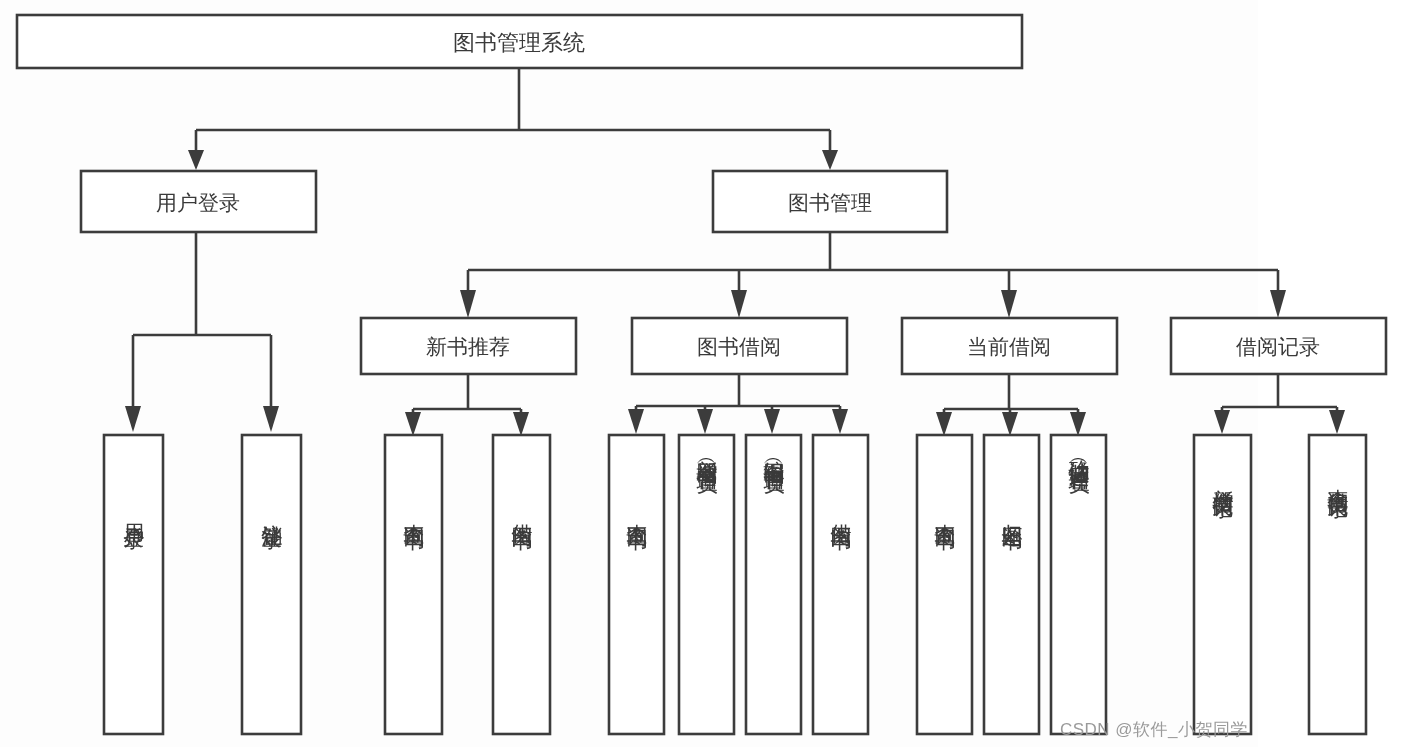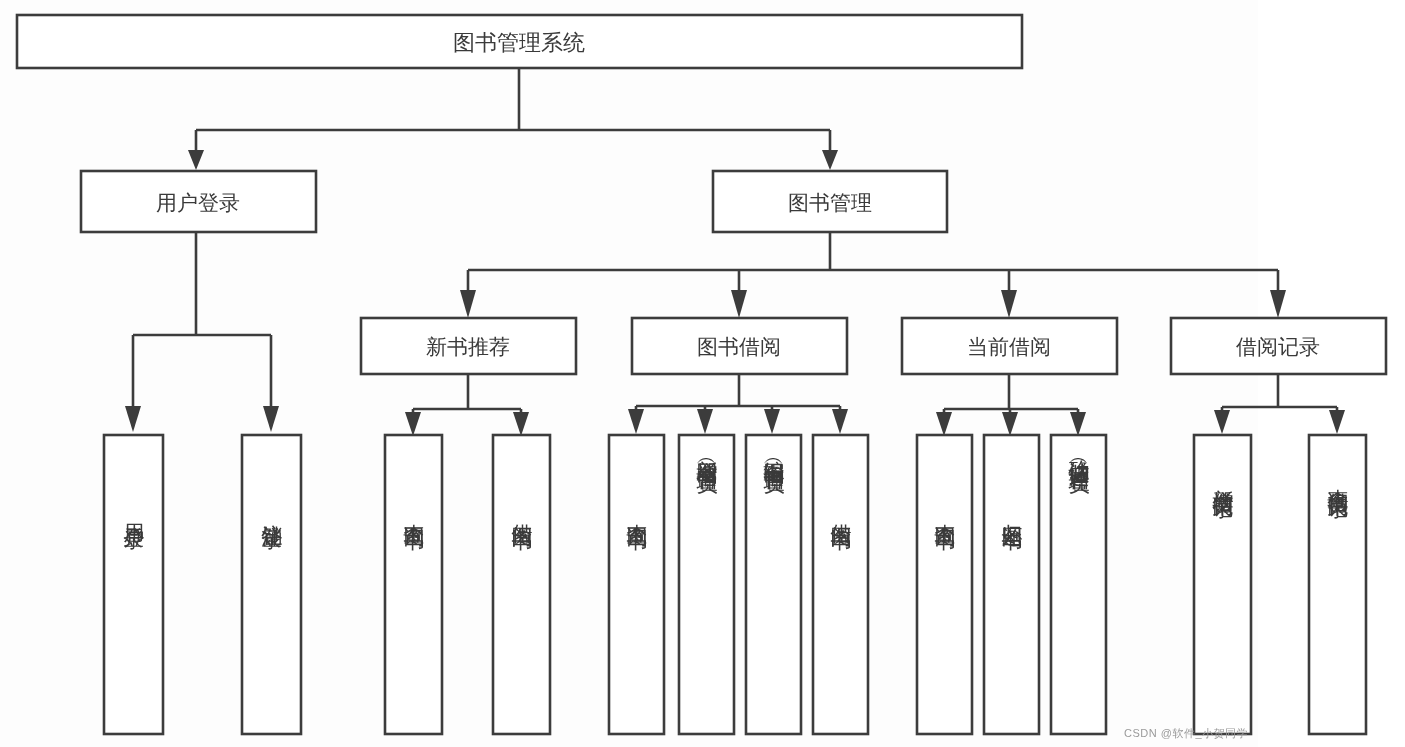--- a/index.html
+++ b/index.html
@@ -70,21 +70,21 @@
     line-height: 1.28;
     color: #3a3a3a;
     letter-spacing: 2px;
     white-space: nowrap;
   }
   #watermark {
     position: absolute;
     right: 10px;
     bottom: 6px;
     font-family: "Liberation Sans", "DejaVu Sans", sans-serif;
-    font-size: 11px;
+    font-size: 17px;
     color: #9a9a9a;
     white-space: nowrap;
     letter-spacing: 0.5px;
   }
 </style>
 </head>
 <body>
 
 <div id="diagram-root">
 

